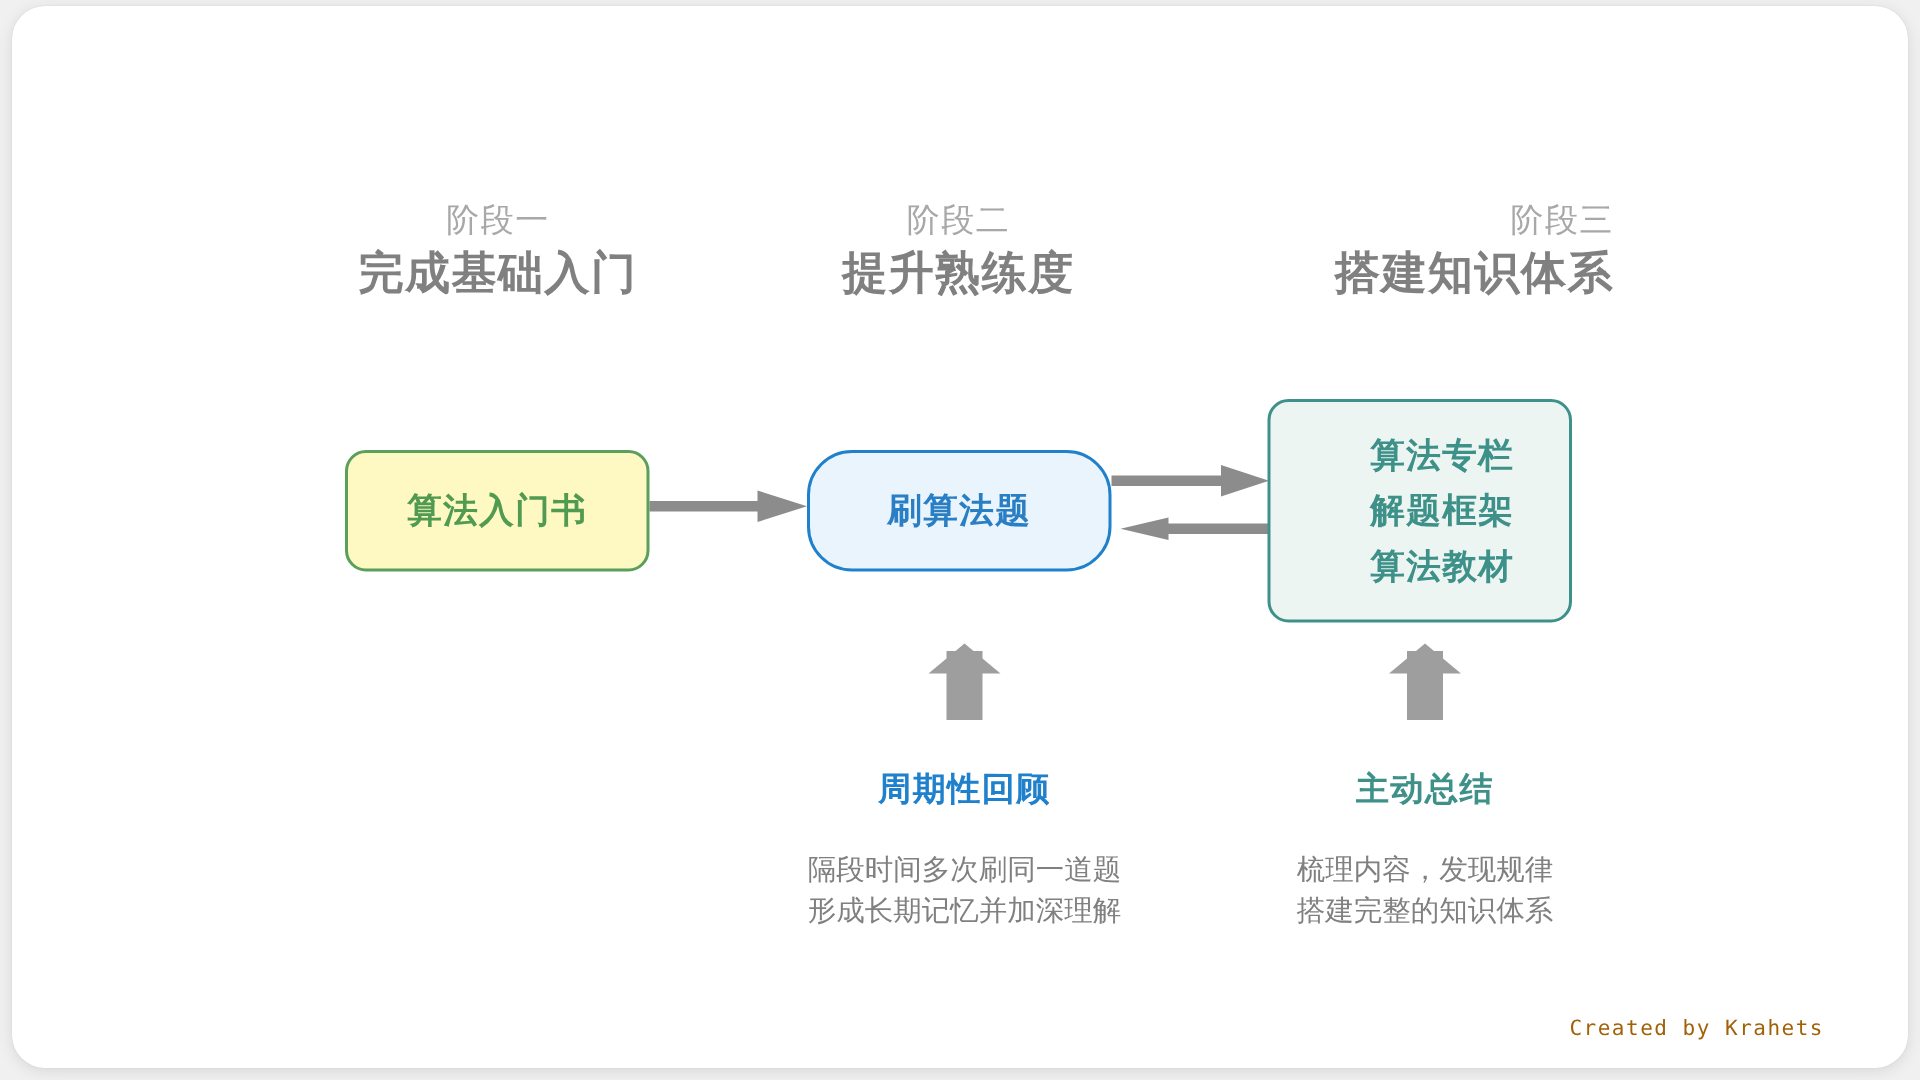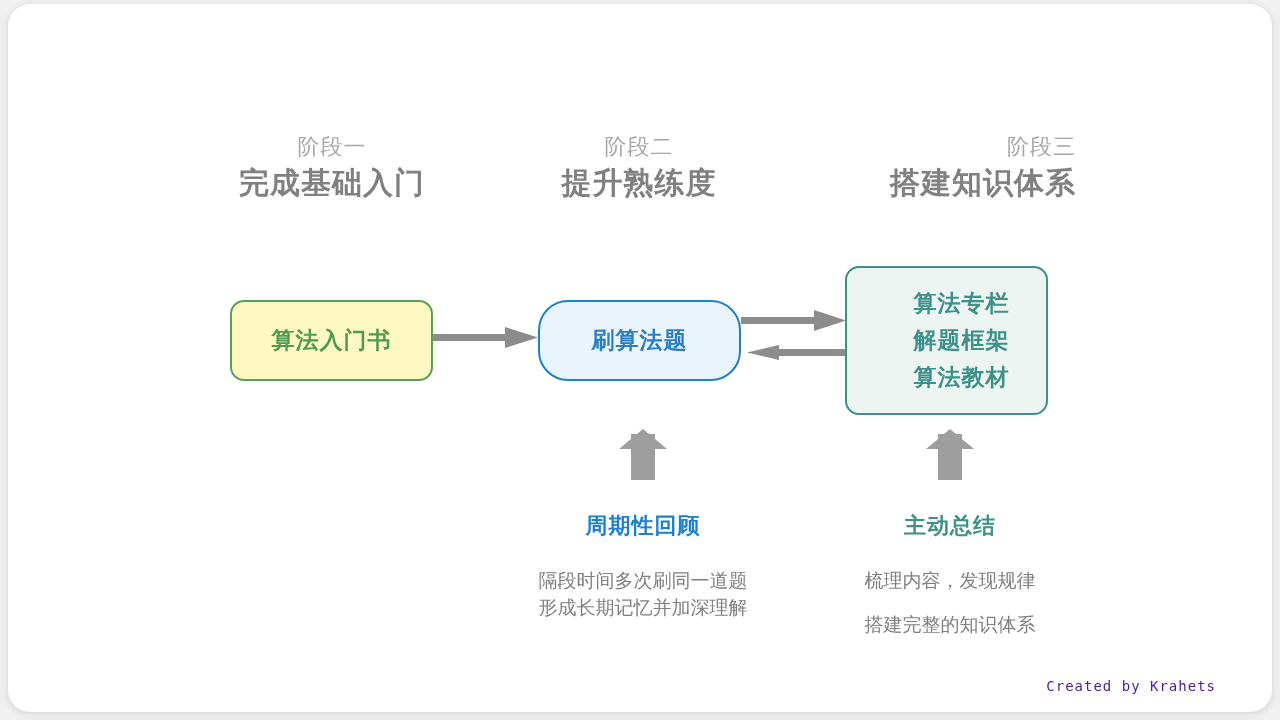--- a/index.html
+++ b/index.html
@@ -112,21 +112,21 @@
     white-space: nowrap;
   }
 
   
   .footer {
     position: absolute;
     right: 28px;
     bottom: 18px;
     font-family: "DejaVu Sans Mono", "Liberation Mono", monospace;
     font-size: 14px;
-    color: #4c1d95;
+    color: #a16207;
     letter-spacing: 1px;
     white-space: nowrap;
   }
 </style>
 </head>
 <body>
 
 <div class="card">
   <div class="stage-area">
 
@@ -189,19 +189,19 @@
 
     <div class="annot" style="left:485px; top:505px;">
       <div class="annot-title blue">周期性回顾</div>
       <div class="annot-desc">隔段时间多次刷同一道题</div>
       <div class="annot-desc" style="margin-top:0;">形成长期记忆并加深理解</div>
     </div>
 
     <div class="annot" style="left:792px; top:505px;">
       <div class="annot-title teal">主动总结</div>
       <div class="annot-desc">梳理内容，发现规律</div>
-      <div class="annot-desc" style="margin-top:17px;">搭建完整的知识体系</div>
+      <div class="annot-desc" style="margin-top:0;">搭建完整的知识体系</div>
     </div>
 
     <div class="footer">Created by Krahets</div>
 
   </div>
 </div>
 
 </body></html>

